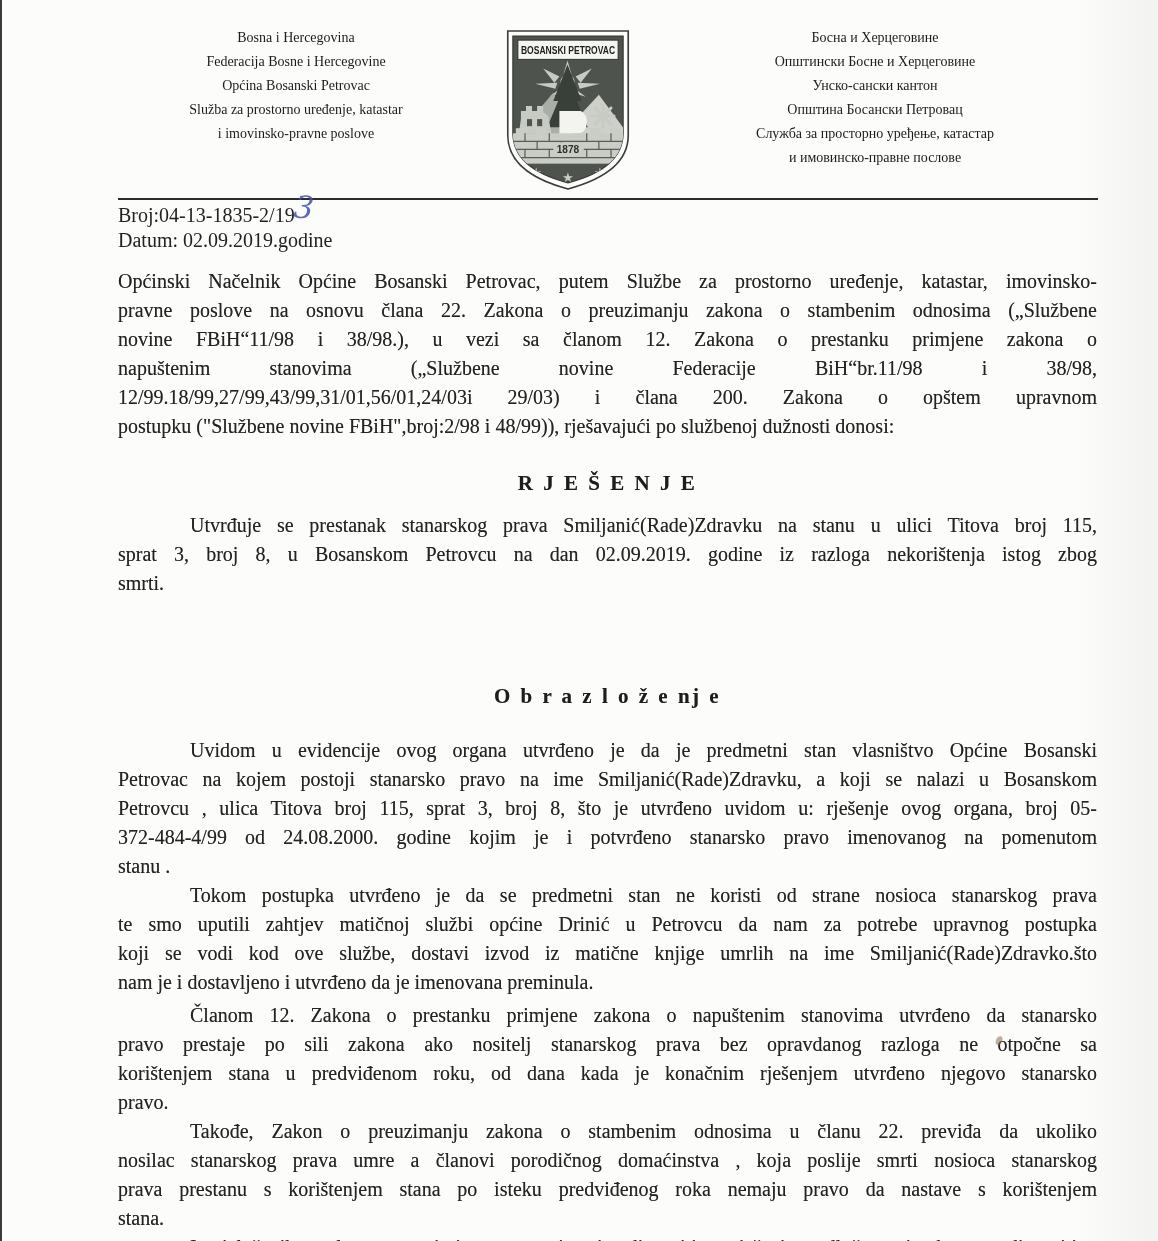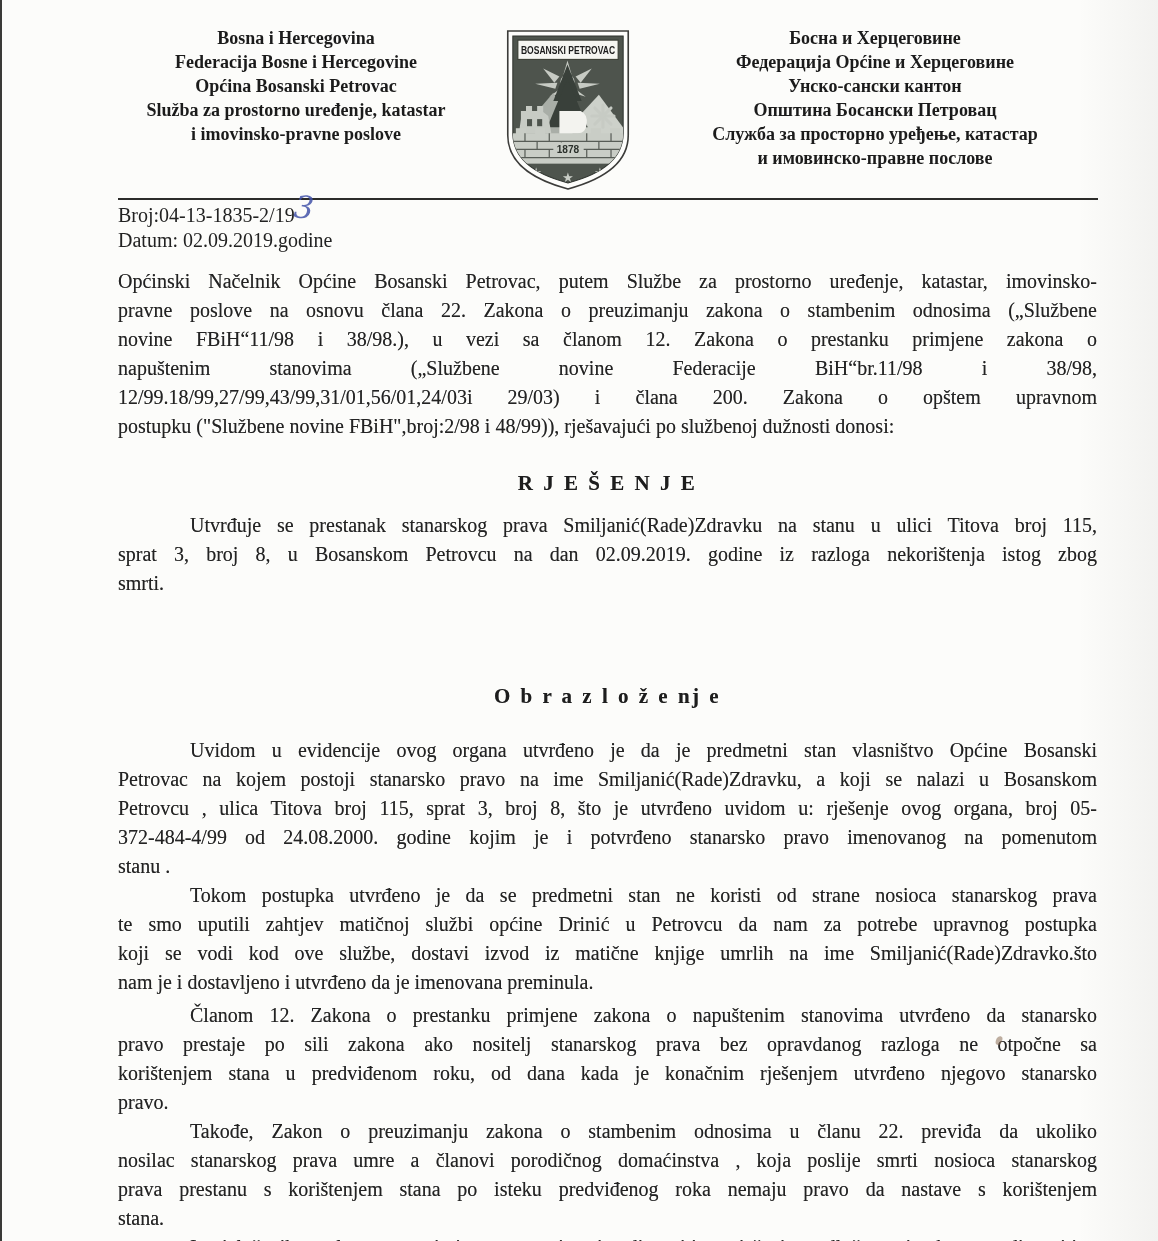--- a/index.html
+++ b/index.html
@@ -17,21 +17,21 @@
   .page::after{ 
     content:"";position:absolute;top:0;right:0;bottom:0;width:80px;
     background:linear-gradient(to right, rgba(0,0,0,0) 0%, rgba(60,60,55,0.05) 100%);
     pointer-events:none;
   }
   .scan-edge{position:absolute;left:0;top:0;bottom:0;width:2px;background:#3a3a38;}
   .speck{position:absolute;left:996px;top:1036px;width:6px;height:9px;border-radius:60% 40% 55% 45%;
     background:#8a6d55;opacity:.55;transform:rotate(18deg);}
   
   .header{display:flex;align-items:flex-start;padding:26px 52px 0 100px;}
-  .org-block{font-weight:bold;font-size:18px;line-height:24px;text-align:center;color:#1b1b1b;}
+  .org-block{font-weight:normal;font-size:14px;line-height:24px;text-align:center;color:#1b1b1b;}
   .org-left{width:392px;}
   .org-right{width:462px;}
   .emblem-wrap{width:152px;display:flex;justify-content:center;padding-top:2px;}
   .rule{margin:6px 60px 0 118px;border-top:2.5px solid #2c2c2a;}
   
   .meta{margin:3px 60px 0 118px;font-size:20px;line-height:25px;position:relative;}
   .handwritten{
     position:absolute;left:176px;top:-8px;
     font-family:"DejaVu Serif", serif;font-style:italic;
     font-size:31px;color:#4353a9;opacity:.85;transform:rotate(6deg);
@@ -153,21 +153,21 @@
           </g>
         </g>
 
         <rect x="13" y="12" width="99" height="19" fill="#f5f5f1" stroke="#34382f" stroke-width="1"></rect>
         <text class="emblem-banner-text" x="62.5" y="26" font-size="10.5" fill="#1c1c1c" text-anchor="middle" textLength="93" lengthAdjust="spacingAndGlyphs">BOSANSKI PETROVAC</text>
       </svg>
     </div>
 
     <div class="org-block org-right">
         <div>Босна и Херцеговине</div>
-        <div>Федерација Općine и Херцеговине</div>
+        <div>Општински Босне и Херцеговине</div>
         <div>Унско-сански кантон</div>
         <div>Општина Босански Петровац</div>
         <div>Служба за просторно уређење, катастар</div>
         <div>и имовинско-правне послове</div>
       </div>
   </div>
 
   <div class="rule"></div>
 
   <div class="meta">

